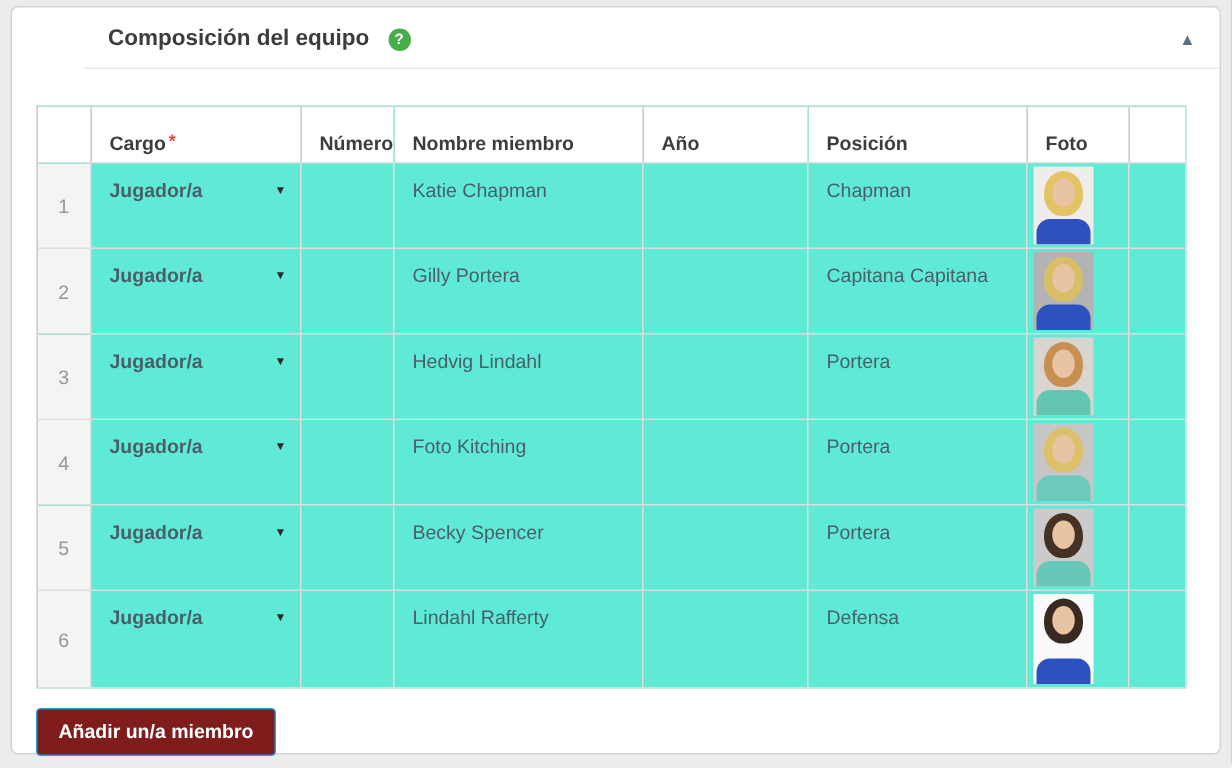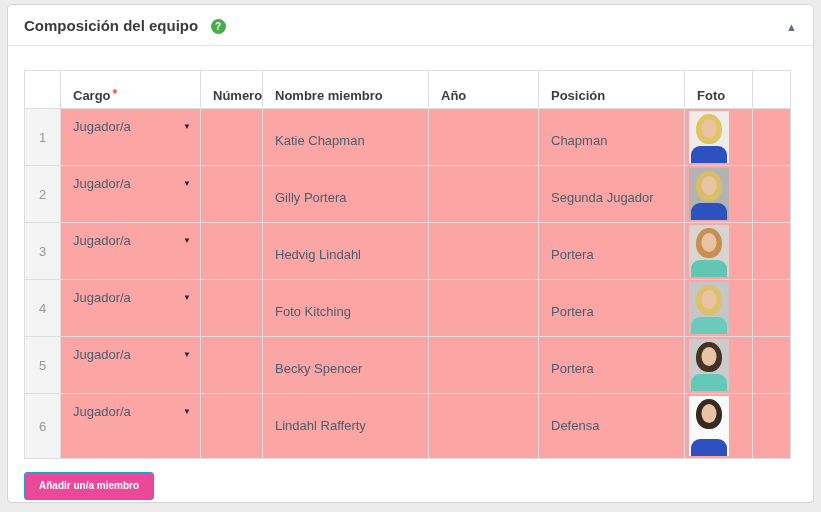--- a/index.html
+++ b/index.html
@@ -13,20 +13,21 @@
     position:absolute; top:4px; left:7px; right:7px; bottom:9px;
     background:#ffffff;
     border:1px solid #d4d4d4;
     border-radius:5px;
   }
   .panel-header {
     position:relative;
     height:41px;
     padding:12px 16px 0 16px;
     border-bottom:1px solid #e7e7e7;
+    margin-left:48px;
   }
   .panel-title {
     display:inline-block;
     font-size:15px; font-weight:bold; color:#3c3c3c;
   }
   .help-icon {
     display:inline-block; vertical-align:1px;
     width:15px; height:15px; margin-left:8px;
     background:#47ad49; color:#ffffff;
     border-radius:50%;
@@ -36,21 +37,21 @@
   .collapse-toggle {
     position:absolute; top:14px; right:16px;
     font-size:11px; color:#5f7080; line-height:16px;
     cursor:pointer;
   }
   .team-table {
     border-collapse:collapse;
     table-layout:fixed;
     margin:24px 0 0 16px;
     width:766px;
-    background:#fca5a5;
+    background:#5eead4;
   }
   .team-table td, .team-table th {
     border:1px solid #dddddd;
     font-size:13px;
     vertical-align:top;
     overflow:hidden;
   }
   .team-table thead tr { height:38px; }
   .team-table thead th {
     text-align:left;
@@ -65,30 +66,31 @@
   .team-table tbody tr.row-last { height:64px; }
   td.cell-rownum {
     background:#f4f4f4;
     color:#979797;
     text-align:center;
     vertical-align:middle;
     font-size:13px;
   }
   td.cell-text {
     color:#4a5f6e;
-    padding:24px 12px 0 12px;
+    padding:10px 12px 0 12px;
   }
   td.cell-cargo { position:relative; padding:0; }
   .cargo-select {
     position:relative;
     width:100%; height:100%;
     min-height:56px;
     padding:10px 22px 0 12px;
     color:#4a5f6e;
     cursor:pointer;
+    font-weight:bold;
   }
   .cargo-caret {
     position:absolute; top:13px; right:9px;
     font-size:8px; color:#2b2b2b;
   }
   td.cell-foto { padding:2px 0 2px 4px; vertical-align:top; }
   .photo {
     position:relative;
     width:40px; height:52px;
     background:var(--pbg,#d0d0d0);
@@ -110,23 +112,23 @@
   }
   .p-shirt {
     position:absolute; bottom:0; left:50%; transform:translateX(-50%);
     width:36px; height:17px;
     border-radius:9px 9px 0 0;
     background:var(--shirt,#2d52c0);
   }
   .add-member-button {
     display:inline-block;
     margin:13px 0 0 16px;
-    background:#ec4899;
+    background:#7f1d1d;
     color:#ffffff;
-    font-size:10px; font-weight:bold;
+    font-size:13px; font-weight:bold;
     font-family:"Liberation Sans","DejaVu Sans",sans-serif;
     padding:7px 14px 8px 14px;
     border:1px solid #219fd4;
     border-radius:3px;
     cursor:pointer;
   }
 </style>
 </head>
 <body>
 
@@ -181,21 +183,21 @@
         <td></td>
       </tr>
       <tr>
         <td class="cell-rownum">2</td>
         <td class="cell-cargo">
             <div class="cargo-select" role="combobox"><span>Jugador/a</span><span class="cargo-caret">▼</span></div>
           </td>
         <td class="cell-text"></td>
         <td class="cell-text">Gilly Portera</td>
         <td class="cell-text"></td>
-        <td class="cell-text">Segunda Jugador</td>
+        <td class="cell-text">Capitana Capitana</td>
         <td class="cell-foto">
             <div class="photo" style="--pbg:#b3b3b3;--hair:#d8bf66;--shirt:#2d52c0">
               <div class="p-hair"></div>
               <div class="p-face"></div>
               <div class="p-shirt"></div>
             </div>
           </td>
         <td></td>
       </tr>
       <tr>

